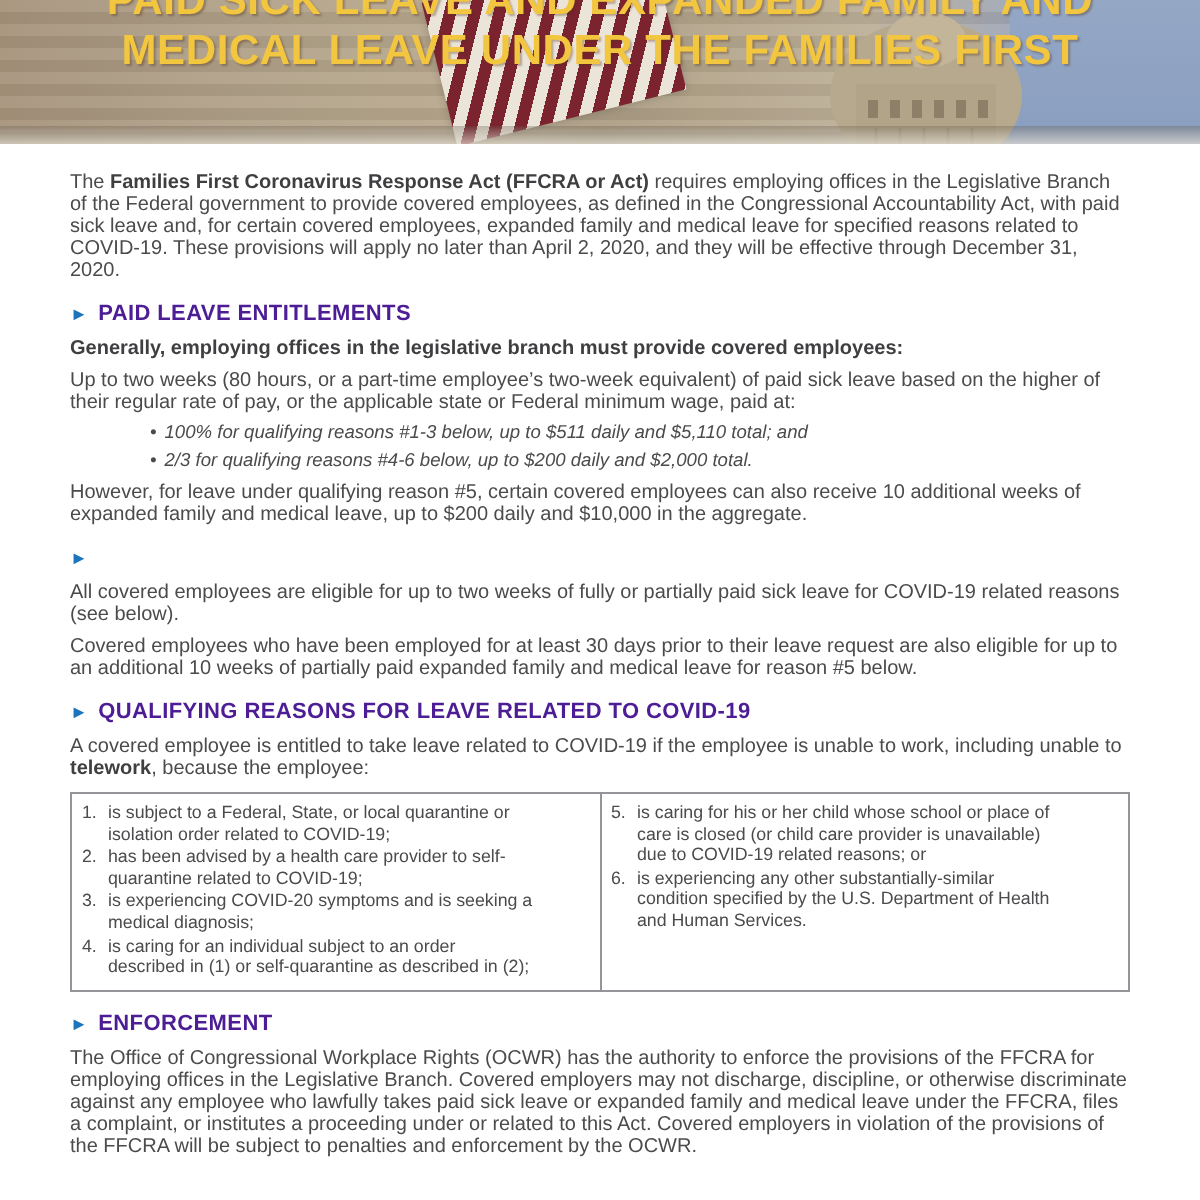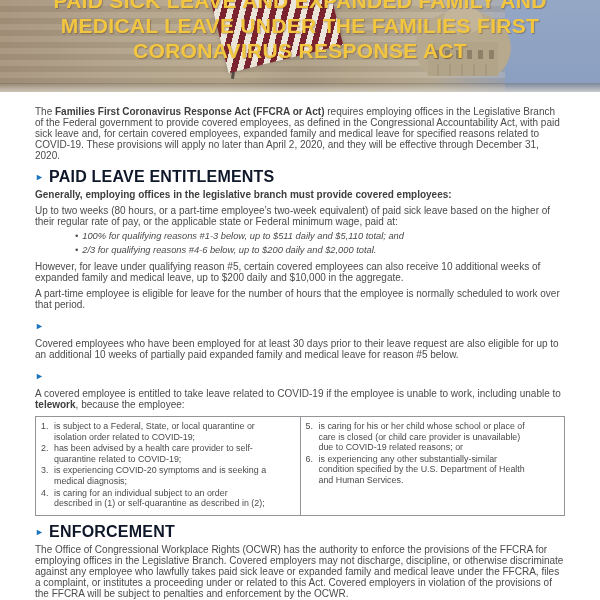--- a/index.html
+++ b/index.html
@@ -1,21 +1,21 @@
 <!DOCTYPE html>
 <html><head>
 <meta charset="utf-8">
 <style>
   html,body{margin:0;padding:0;}
   body{
     width:600px;height:600px;overflow:hidden;background:#ffffff;
     font-family:"Liberation Sans", sans-serif;color:#4b4b4d;
   }
   
-  .header{position:relative;height:92px;overflow:hidden;}
+  .header{position:relative;height:72px;overflow:hidden;}
   .hdr-photo{
     position:absolute;inset:0;
     background:
       repeating-linear-gradient(180deg, rgba(255,255,255,0.05) 0 6px, rgba(0,0,0,0.05) 6px 12px),
       linear-gradient(94deg,#a6937b 0%,#b1a189 20%,#b8a88e 38%,#ac9d85 50%,#b5a78d 60%,#bdb099 72%,#9aa6bc 86%,#8c9fbf 100%);
   }
   .hdr-sky{position:absolute;top:0;right:0;width:95px;height:100%;
     background:linear-gradient(180deg,#94a7c5,#8a9ec0);}
   .hdr-dome{position:absolute;top:2px;right:62px;width:150px;height:74px;}
   .hdr-flag{position:absolute;left:218px;top:-14px;width:118px;height:74px;
@@ -28,21 +28,21 @@
     position:relative;z-index:2;margin-top:-12px;text-align:center;
     font-weight:bold;font-size:21px;line-height:25px;letter-spacing:.3px;
     color:#F2C63F;text-shadow:1px 1px 1px rgba(80,45,20,.35);
   }
   
   .content{padding:0 35px;}
   p{margin:5px 0 0;font-size:10px;line-height:11px;}
   .intro{margin-top:14px;}
   b{color:#3f3f41;}
   .sec-head{
-    margin:9px 0 0;font-size:16px;line-height:14px;font-weight:bold;color:#0f172a;
+    margin:9px 0 0;font-size:11px;line-height:14px;font-weight:bold;color:#4c1d95;
     letter-spacing:.2px;display:flex;align-items:center;
   }
   .arrow{color:#1C75BC;font-size:9px;margin-right:5px;line-height:14px;}
   .arrow::before{content:"►";}
   ul.bullets{margin:4px 0 0;padding:0 0 0 40px;list-style:none;font-style:italic;}
   ul.bullets li{font-size:9.3px;line-height:11px;margin-top:3px;}
   ul.bullets li::before{content:"•";margin-right:4px;}
   
   table.reasons{margin-top:6px;width:100%;border-collapse:collapse;}
   table.reasons td{
@@ -79,48 +79,48 @@
         <line x1="98" y1="62" x2="98" y2="74"></line>
       </g>
     </svg>
     <div class="hdr-pole"></div>
     <div class="hdr-flag"></div>
     <div class="hdr-cornice"></div>
   </div>
   <div class="hdr-title">
     <div>PAID SICK LEAVE AND EXPANDED FAMILY AND</div>
     <div>MEDICAL LEAVE UNDER THE FAMILIES FIRST</div>
-    <div>CORONAVIRUS RESPONSE ACT</div>
   </div>
 </div>
 
 <div class="content">
 
   <p class="intro"><span>The </span><b>Families First Coronavirus Response Act (FFCRA or Act)</b><span> requires employing offices in the Legislative Branch of the Federal government to provide covered employees, as defined in the Congressional Accountability Act, with paid sick leave and, for certain covered employees, expanded family and medical leave for specified reasons related to COVID-19. These provisions will apply no later than April 2, 2020, and they will be effective through December 31, 2020.</span></p>
 
   <div class="sec-head">
     <span class="arrow"></span>
     <span>PAID LEAVE ENTITLEMENTS</span>
   </div>
   <p><b>Generally, employing offices in the legislative branch must provide covered employees:</b></p>
   <p>Up to two weeks (80 hours, or a part-time employee’s two-week equivalent) of paid sick leave based on the higher of their regular rate of pay, or the applicable state or Federal minimum wage, paid at:</p>
   <ul class="bullets">
     <li>100% for qualifying reasons #1-3 below, up to $511 daily and $5,110 total; and</li>
     <li>2/3 for qualifying reasons #4-6 below, up to $200 daily and $2,000 total.</li>
   </ul>
   <p>However, for leave under qualifying reason #5, certain covered employees can also receive 10 additional weeks of expanded family and medical leave, up to $200 daily and $10,000 in the aggregate.</p>
-  <p>A part-time employee is eligible for leave for the number of hours that the employee is normally scheduled to work over that period.</p>
 
   <div class="sec-head">
     <span class="arrow"></span>
   </div>
+  <p>All covered employees are eligible for up to two weeks of fully or partially paid sick leave for COVID-19 related reasons (see below).</p>
   <p>Covered employees who have been employed for at least 30 days prior to their leave request are also eligible for up to an additional 10 weeks of partially paid expanded family and medical leave for reason #5 below.</p>
 
   <div class="sec-head">
     <span class="arrow"></span>
+    <span>QUALIFYING REASONS FOR LEAVE RELATED TO COVID-19</span>
   </div>
   <p><span>A covered employee is entitled to take leave related to COVID-19 if the employee is unable to work, including unable to </span><b>telework</b><span>, because the employee:</span></p>
 
   <table class="reasons">
     <tbody>
         <tr>
       <td>
         <div class="reason">
           <span class="num">1.</span>
           <span class="txt">is subject to a Federal, State, or local quarantine or isolation order related to COVID-19;</span>

